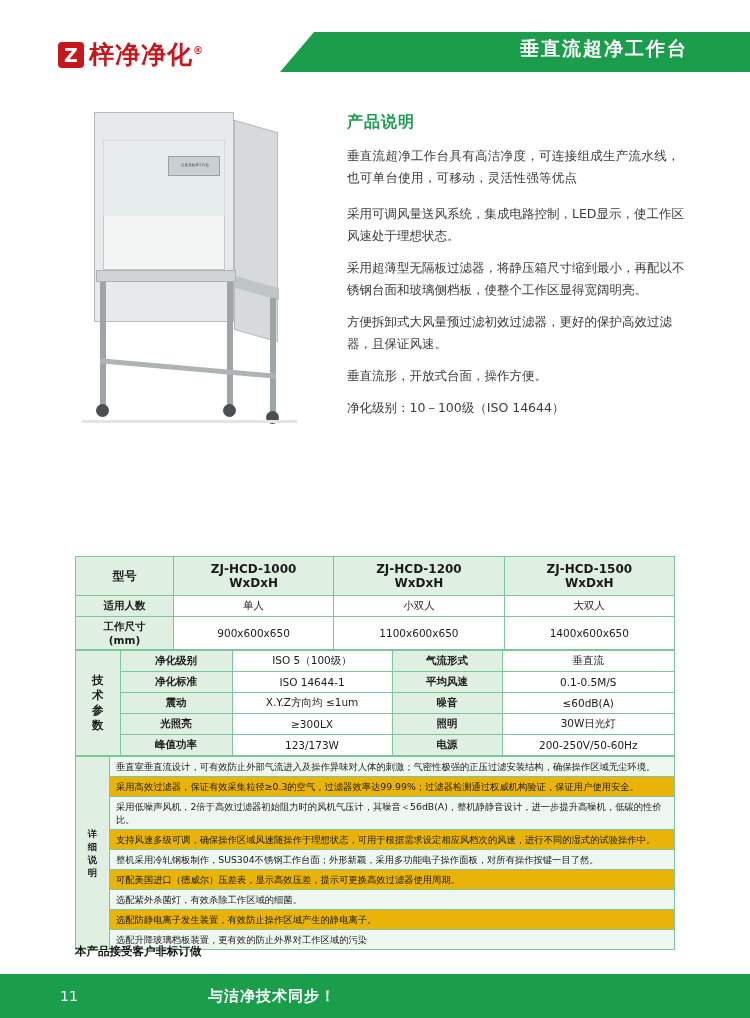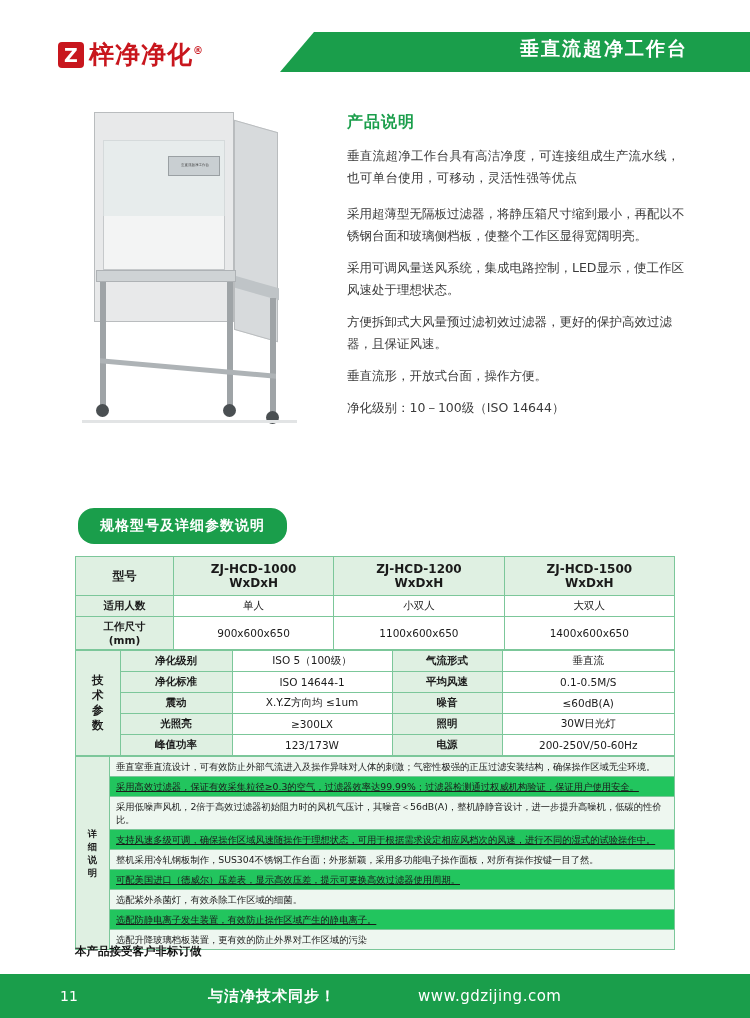--- a/index.html
+++ b/index.html
@@ -157,21 +157,21 @@
     background:#dff0e2; font-weight:bold; width:34px;
     font-size:11.5px; line-height:15px;
   }
   .vert-label span { display:block; }
 
   
   .detail-tbl { margin-top:0; }
   .detail-tbl td { text-align:left; padding:3px 6px; font-size:9.3px; line-height:13px; }
   .detail-tbl td.vert-label { text-align:center; }
   .row-a { background:#eef7f0; }
-  .row-b { background:#22c55e;text-decoration:underline; }
+  .row-b { background:#eab308; }
 
   .note {
     position:absolute; left:75px; top:944px;
     font-size:11.5px; font-weight:bold; color:#111;text-align:right;
   }
 
   
   .footer {
     position:absolute; left:0; bottom:0; width:750px; height:44px;
     background:#1a9e4b;
@@ -228,29 +228,28 @@
     <div class="caster c2"></div>
     <div class="caster c3"></div>
     <div class="shadow-line"></div>
   </div>
 
   <div class="col-right">
     <h2 class="sec-title">产品说明</h2>
     <p class="para">垂直流超净工作台具有高洁净度，可连接组成生产流水线，也可单台使用，可移动，灵活性强等优点</p>
 
     <div class="feat">
+      <p>采用可调风量送风系统，集成电路控制，LED显示，使工作区风速处于理想状态。</p>
       <p>采用超薄型无隔板过滤器，将静压箱尺寸缩到最小，再配以不锈钢台面和玻璃侧档板，使整个工作区显得宽阔明亮。</p>
-      <p>采用可调风量送风系统，集成电路控制，LED显示，使工作区风速处于理想状态。</p>
       <p>方便拆卸式大风量预过滤初效过滤器，更好的保护高效过滤器，且保证风速。</p>
       <p>垂直流形，开放式台面，操作方便。</p>
       <p>净化级别：10－100级（ISO 14644）</p>
     </div>
   </div>
 
-  <div class="pill">规格型号及详细参数说明</div>
 
   <div class="tbl-wrap">
 
     <table>
       <tbody>
         <tr class="hdr-row">
           <td class="lbl">型号</td>
           <td>
             <div>ZJ-HCD-1000</div>
             <div>WxDxH</div>
@@ -358,16 +357,15 @@
       </tbody>
     </table>
   </div>
 
   <div class="note">本产品接受客户非标订做</div>
 
   <div class="footer-sep"></div>
   <div class="footer">
     <div class="pagenum">11</div>
     <div class="slogan">与洁净技术同步！</div>
-    <div class="site">www.gdzijing.com</div>
   </div>
 
 </div>
 
 </body></html>

